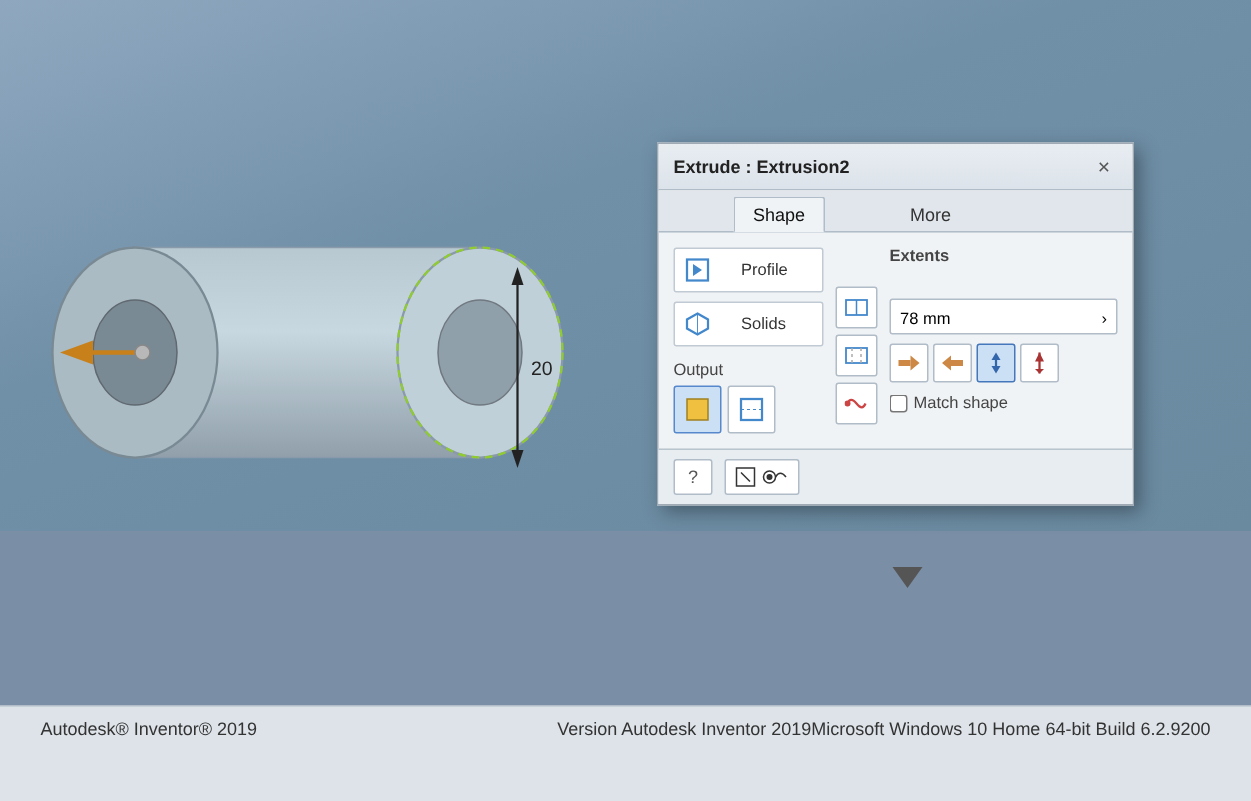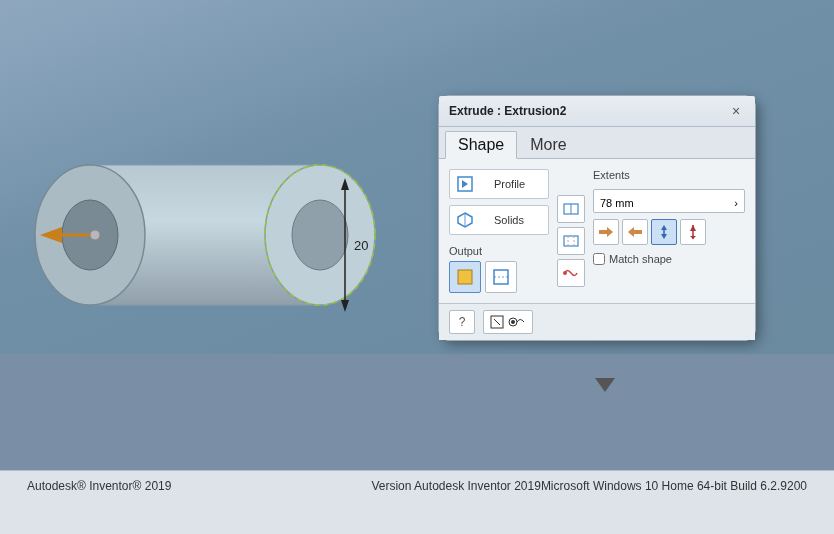--- a/index.html
+++ b/index.html
@@ -48,21 +48,21 @@
 
     
     .dialog {
       position: absolute;
       top: 95px;
       left: 438px;
       width: 318px;
       background: #f0f3f5;
       border: 1px solid #a0aab4;
       box-shadow: 4px 4px 12px rgba(0,0,0,0.35);
-      border-radius: 12px;
+      border-radius: 0;
     }
 
     .dialog-titlebar {
       background: linear-gradient(180deg, #e8edf2 0%, #dce3ea 100%);
       border-bottom: 1px solid #b0bcc8;
       padding: 6px 10px;
       display: flex;
       align-items: center;
       justify-content: space-between;
       border-radius: 2px 2px 0 0;
@@ -91,27 +91,28 @@
     
     .dialog-tabs {
       display: flex;
       background: #e0e6ec;
       border-bottom: 1px solid #b0bcc8;
       padding: 4px 6px 0;
     }
 
     .tab {
       padding: 4px 12px;
-      font-size: 16px;
+      font-size: 12px;
       cursor: pointer;
       border: 1px solid transparent;
       border-bottom: none;
       border-radius: 2px 2px 0 0;
       color: #333;
       background: transparent;
+      margin-left: 44px;
     }
 
     .tab.active {
       background: #f0f3f5;
       border-color: #b0bcc8;
       border-bottom: 1px solid #f0f3f5;
       margin-bottom: -1px;
       font-weight: 500;
       color: #111;
     }
@@ -210,23 +211,23 @@
     
     .right-col {
       flex: 1;
       display: flex;
       flex-direction: column;
       gap: 6px;
     }
 
     .extents-label {
       font-size: 11px;
-      font-weight: 400;
+      font-weight: 700;
       color: #444;
-      margin-bottom: 2px;
+      margin-bottom: 16px;
     }
 
     .select-box {
       display: flex;
       align-items: center;
       border: 1px solid #b0bcc8;
       background: white;
       border-radius: 2px;
       padding: 3px 6px;
       cursor: pointer;

